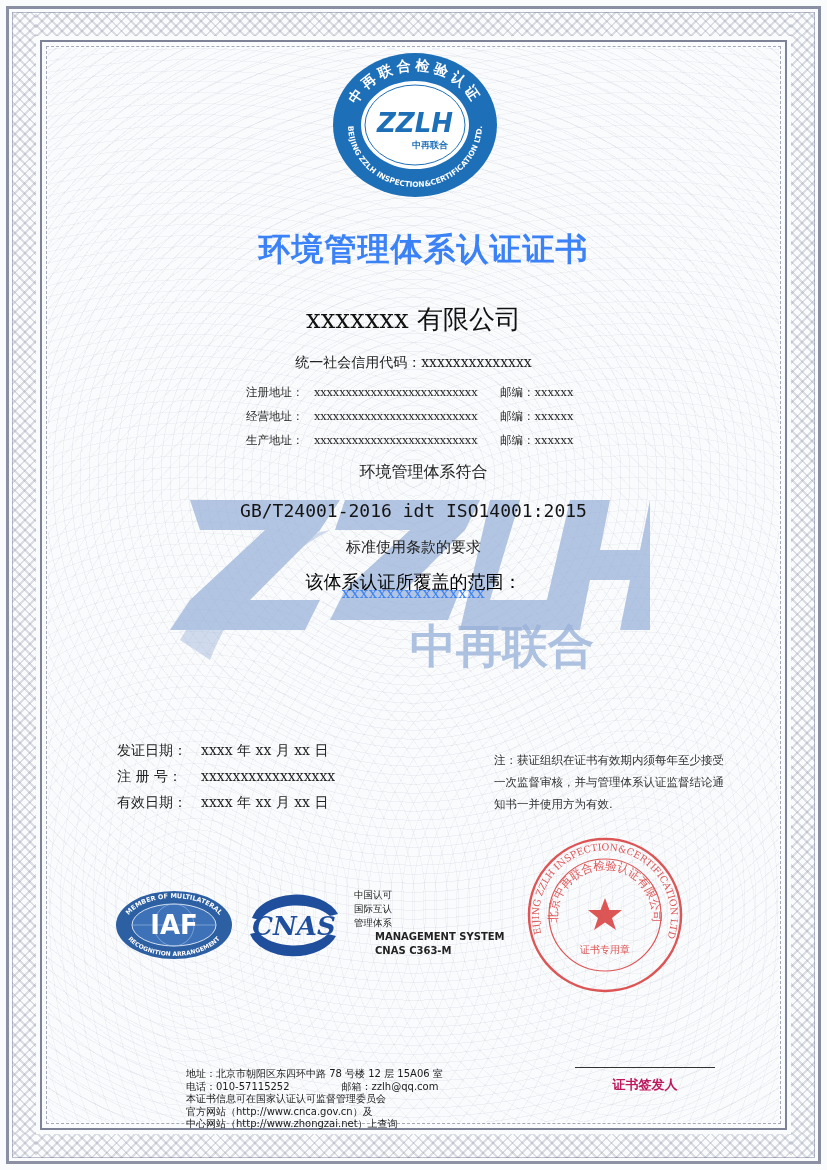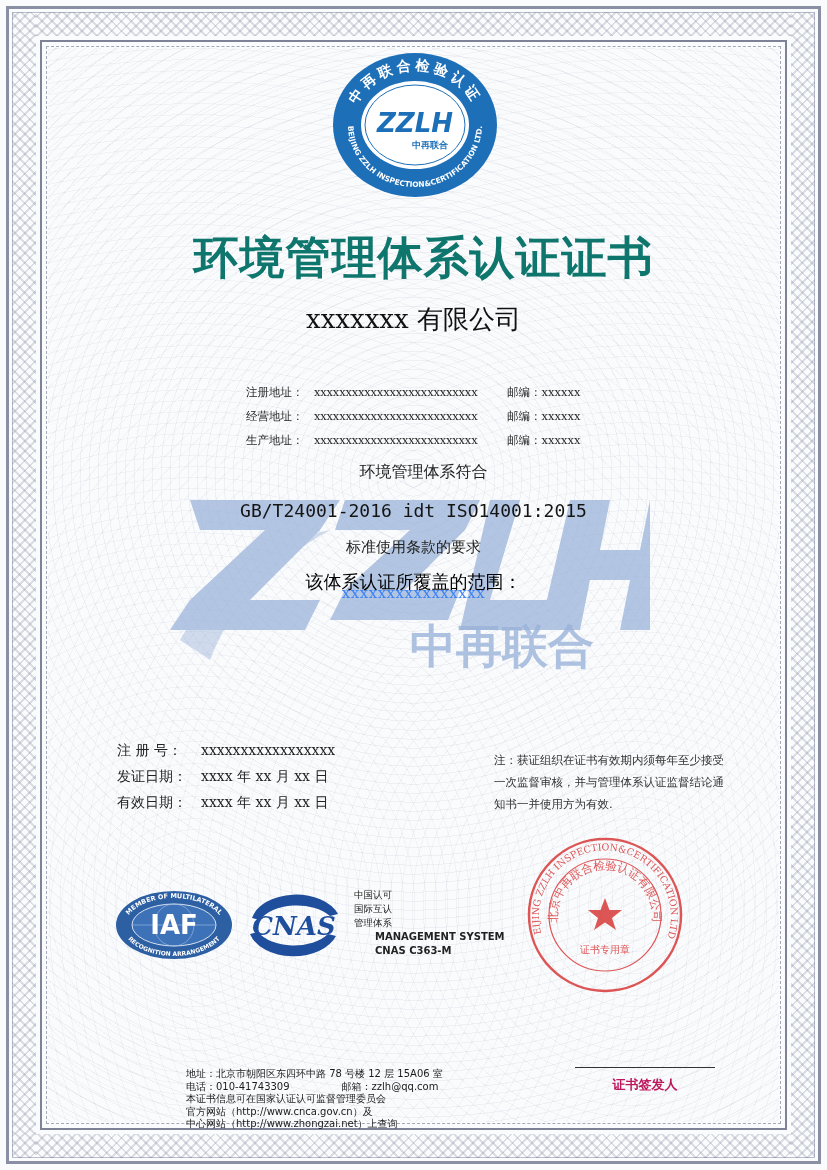--- a/index.html
+++ b/index.html
@@ -42,29 +42,29 @@
   }
 
   
   .watermark { position: absolute; left: 170px; top: 490px; width: 480px; height: 190px; }
 
   
   .logo-seal { position: absolute; left: 330px; top: 50px; width: 170px; height: 150px; }
 
   .center-text { position: absolute; left: 0; width: 827px; text-align: center; }
 
-  .title { top: 228px; font-family: "DejaVu Sans", "Liberation Sans", sans-serif; font-weight: bold; font-size: 45px; letter-spacing: 1px; color: #0f766e; padding-left: 20px; }
+  .title { top: 228px; font-family: "DejaVu Sans", "Liberation Sans", sans-serif; font-weight: bold; font-size: 32px; letter-spacing: 1px; color: #3b82f6; padding-left: 20px; }
   .company { top: 302px; font-size: 26px; color: #111; }
   .credit { top: 354px; font-size: 14px; color: #222; }
 
   .addr-block { position: absolute; left: 246px; top: 385px; width: 400px; font-size: 11.5px; color: #2a2a2a; }
   .addr-row { height: 24px; white-space: nowrap; display: flex; }
   .addr-row .lbl { width: 68px; }
   .addr-row .val { width: 186px; letter-spacing: -0.2px; }
-  .addr-row .pc { margin-left: 7px; font-family: Liberation Serif, serif; }
+  .addr-row .pc { margin-left: 0px; font-family: Liberation Serif, serif; }
 
   .conform { top: 462px; font-size: 16px; color: #222; padding-left: 20px; }
   .standard { top: 500px; font-family: "DejaVu Sans Mono", "Liberation Mono", monospace; font-size: 18px; color: #141414; }
   .clause { top: 538px; font-size: 15px; color: #222; }
   .scope-label { top: 570px; font-size: 18px; color: #000000; }
   .scope-value { top: 584px; font-size: 15px; letter-spacing: 0.5px; color: #3b82f6; }
 
   .reg-block { position: absolute; left: 117px; top: 742px; font-size: 14px; color: #222; }
   .reg-row { height: 26px; white-space: nowrap; }
   .reg-row .lbl { display: inline-block; width: 84px; }
@@ -119,20 +119,23 @@
     </text>
     <text font-family="DejaVu Sans, sans-serif" font-weight="bold" font-size="7.5" fill="#ffffff">
       <textPath href="#botArc" startOffset="50%" text-anchor="middle">BEIJING ZZLH INSPECTION&amp;CERTIFICATION LTD.</textPath>
     </text>
     <text x="85" y="82" text-anchor="middle" font-family="DejaVu Sans, sans-serif" font-weight="bold" font-style="italic" font-size="26" fill="#1d6fb8">ZZLH</text>
     <text x="100" y="98" text-anchor="middle" font-family="DejaVu Sans, sans-serif" font-weight="bold" font-size="9" fill="#1d6fb8">中再联合</text>
   </svg>
 
   <div class="center-text title">环境管理体系认证证书</div>
   <div class="center-text company">xxxxxxx 有限公司</div>
+  <div class="center-text credit">
+    <span>统一社会信用代码：</span><span>xxxxxxxxxxxxxx</span>
+  </div>
 
   <div class="addr-block">
     <div class="addr-row">
       <span class="lbl">注册地址：</span>
       <span class="val">xxxxxxxxxxxxxxxxxxxxxxxxxx</span>
       <span class="pc">邮编：</span>
       <span>xxxxxx</span>
     </div>
     <div class="addr-row">
       <span class="lbl">经营地址：</span>
@@ -149,24 +152,24 @@
   </div>
 
   <div class="center-text conform">环境管理体系符合</div>
   <div class="center-text standard">GB/T24001-2016 idt ISO14001:2015</div>
   <div class="center-text clause">标准使用条款的要求</div>
   <div class="center-text scope-label">该体系认证所覆盖的范围：</div>
   <div class="center-text scope-value">xxxxxxxxxxxxxxxx</div>
 
   <div class="reg-block">
     <div class="reg-row">
+      <span class="lbl">发证日期：</span><span>xxxx 年 xx 月 xx 日</span>
+    </div>
+    <div class="reg-row">
       <span class="lbl">注 册 号：</span><span>xxxxxxxxxxxxxxxxx</span>
-    </div>
-    <div class="reg-row">
-      <span class="lbl">发证日期：</span><span>xxxx 年 xx 月 xx 日</span>
     </div>
     <div class="reg-row">
       <span class="lbl">有效日期：</span><span>xxxx 年 xx 月 xx 日</span>
     </div>
   </div>
 
   <div class="note">注：获证组织在证书有效期内须每年至少接受一次监督审核，并与管理体系认证监督结论通知书一并使用方为有效.</div>
 
   <svg class="iaf" viewBox="0 0 118 70">
     <defs>
@@ -215,21 +218,21 @@
         <textPath href="#stampInner" startOffset="50%" text-anchor="middle">北京中再联合检验认证有限公司</textPath>
       </text>
       <polygon points="79,62 83.5,74 96,74 86,82 90,94 79,86.5 68,94 72,82 62,74 74.5,74" fill="#d93a3a"></polygon>
       <text x="79" y="117" text-anchor="middle" font-family="DejaVu Serif, serif" font-size="10" fill="#d93a3a">证书专用章</text>
     </g>
   </svg>
 
   <div class="footer">
     <div>地址：北京市朝阳区东四环中路 78 号楼 12 层 15A06 室</div>
     <div class="phone-row">
-      <span>电话：010-41743309</span><span class="mail">邮箱：zzlh@qq.com</span>
+      <span>电话：010-57115252</span><span class="mail">邮箱：zzlh@qq.com</span>
     </div>
     <div>本证书信息可在国家认证认可监督管理委员会</div>
     <div>官方网站（http://www.cnca.gov.cn）及</div>
     <div>中心网站（http://www.zhongzai.net）上查询</div>
   </div>
 
   <div class="sign-line"></div>
   <div class="sign-label">证书签发人</div>
 
 </div>

